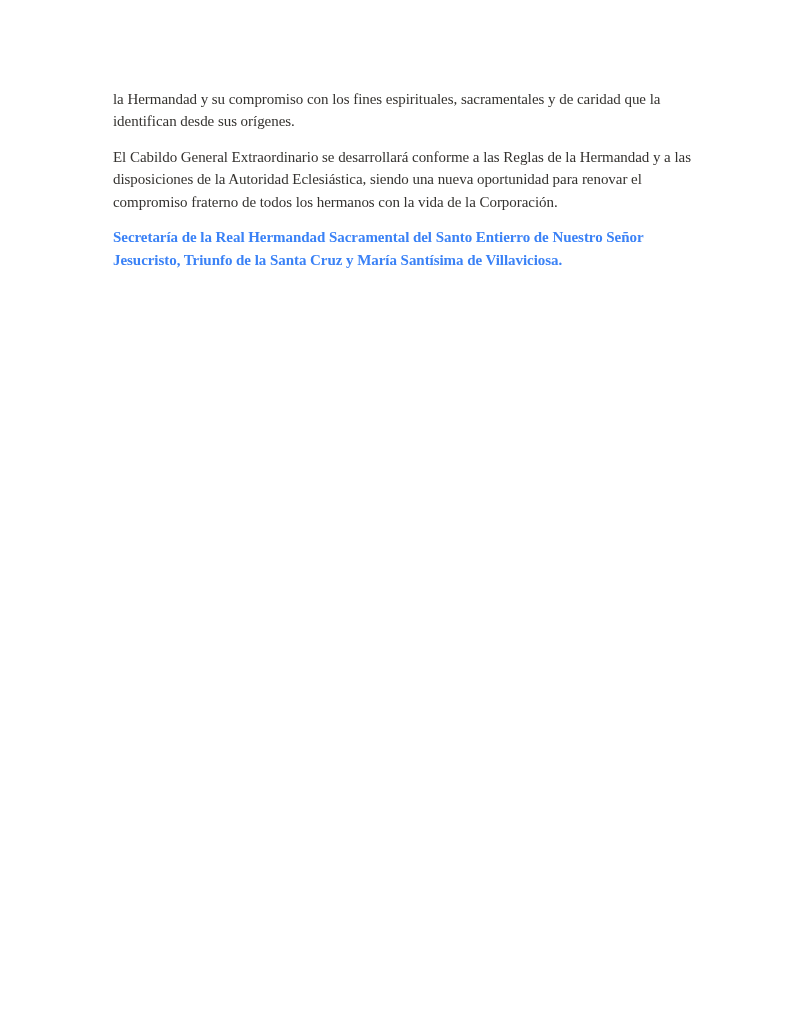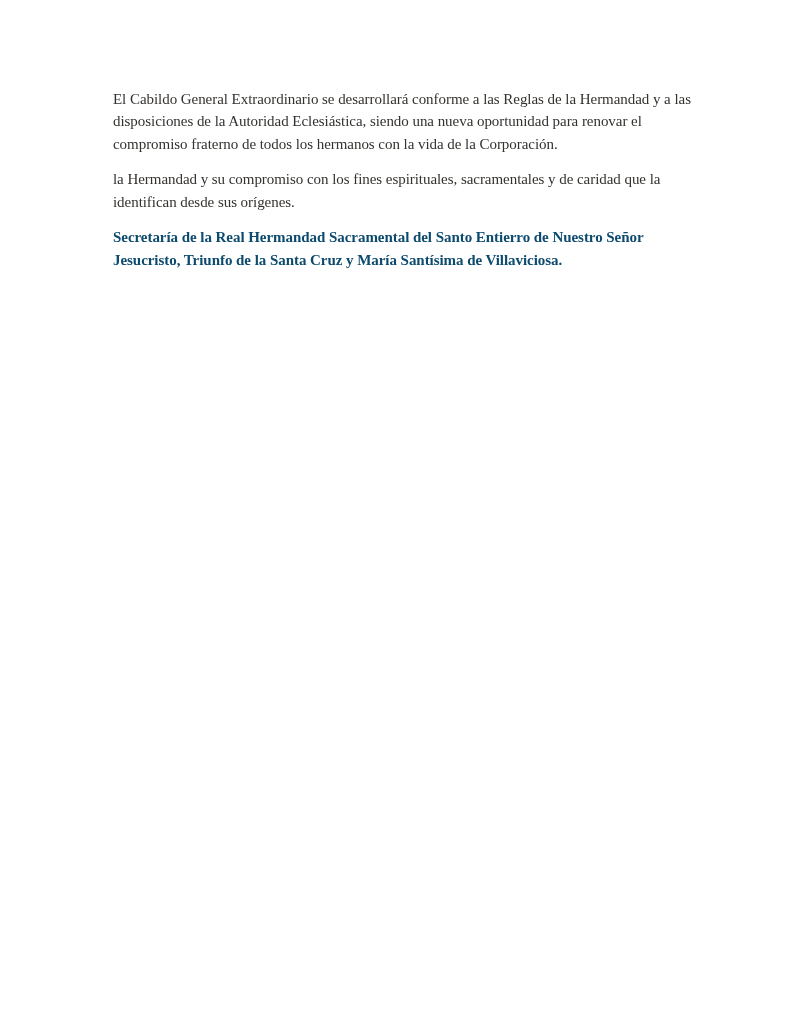--- a/index.html
+++ b/index.html
@@ -35,27 +35,27 @@
     line-height: 22.4px;
     letter-spacing: -0.05px;
     color: #34322f;
     text-align: left;
   }
   .doc-content p.date-line {
     margin-bottom: 14px;
   }
   .doc-content p.signature {
     font-weight: 700;
-    color: #0c4a6e;
+    color: #3b82f6;
     line-height: 23.2px;
     margin-top: 4px;
   }
 </style>
 </head>
 <body>
 
 <div class="page">
   <div class="doc-content">
+    <p>la Hermandad y su compromiso con los fines espirituales, sacramentales y de caridad que la identifican desde sus orígenes.</p>
     <p>El Cabildo General Extraordinario se desarrollará conforme a las Reglas de la Hermandad y a las disposiciones de la Autoridad Eclesiástica, siendo una nueva oportunidad para renovar el compromiso fraterno de todos los hermanos con la vida de la Corporación.</p>
-    <p>la Hermandad y su compromiso con los fines espirituales, sacramentales y de caridad que la identifican desde sus orígenes.</p>
     <p class="signature">Secretaría de la Real Hermandad Sacramental del Santo Entierro de Nuestro Señor Jesucristo, Triunfo de la Santa Cruz y María Santísima de Villaviciosa.</p>
   </div>
 </div>
 
 </body></html>

